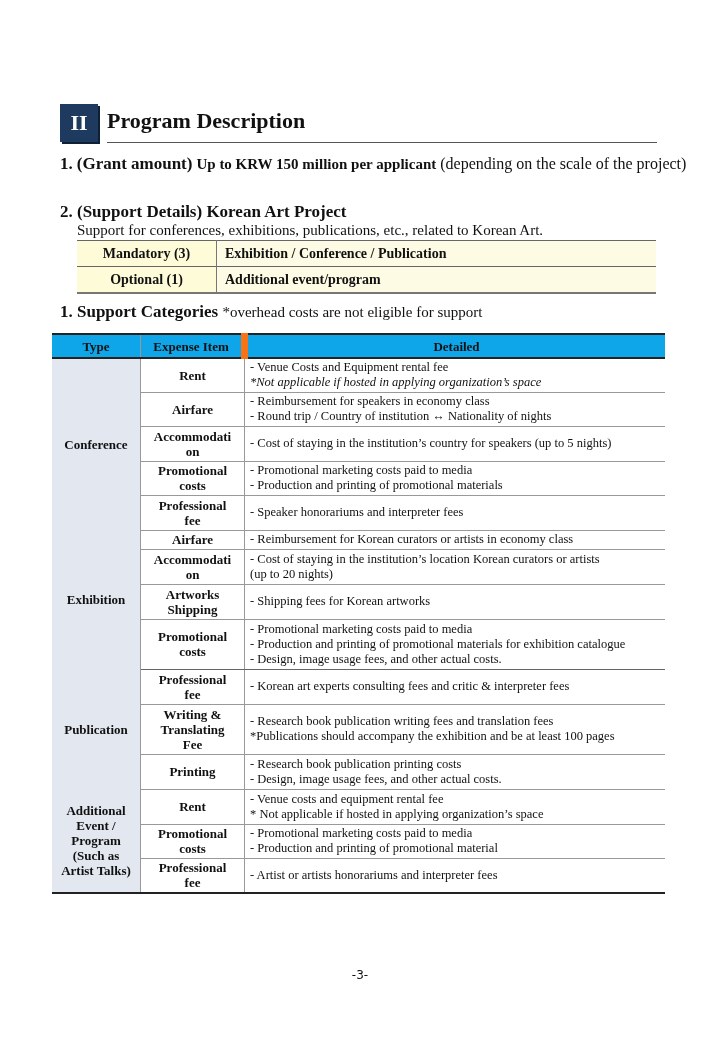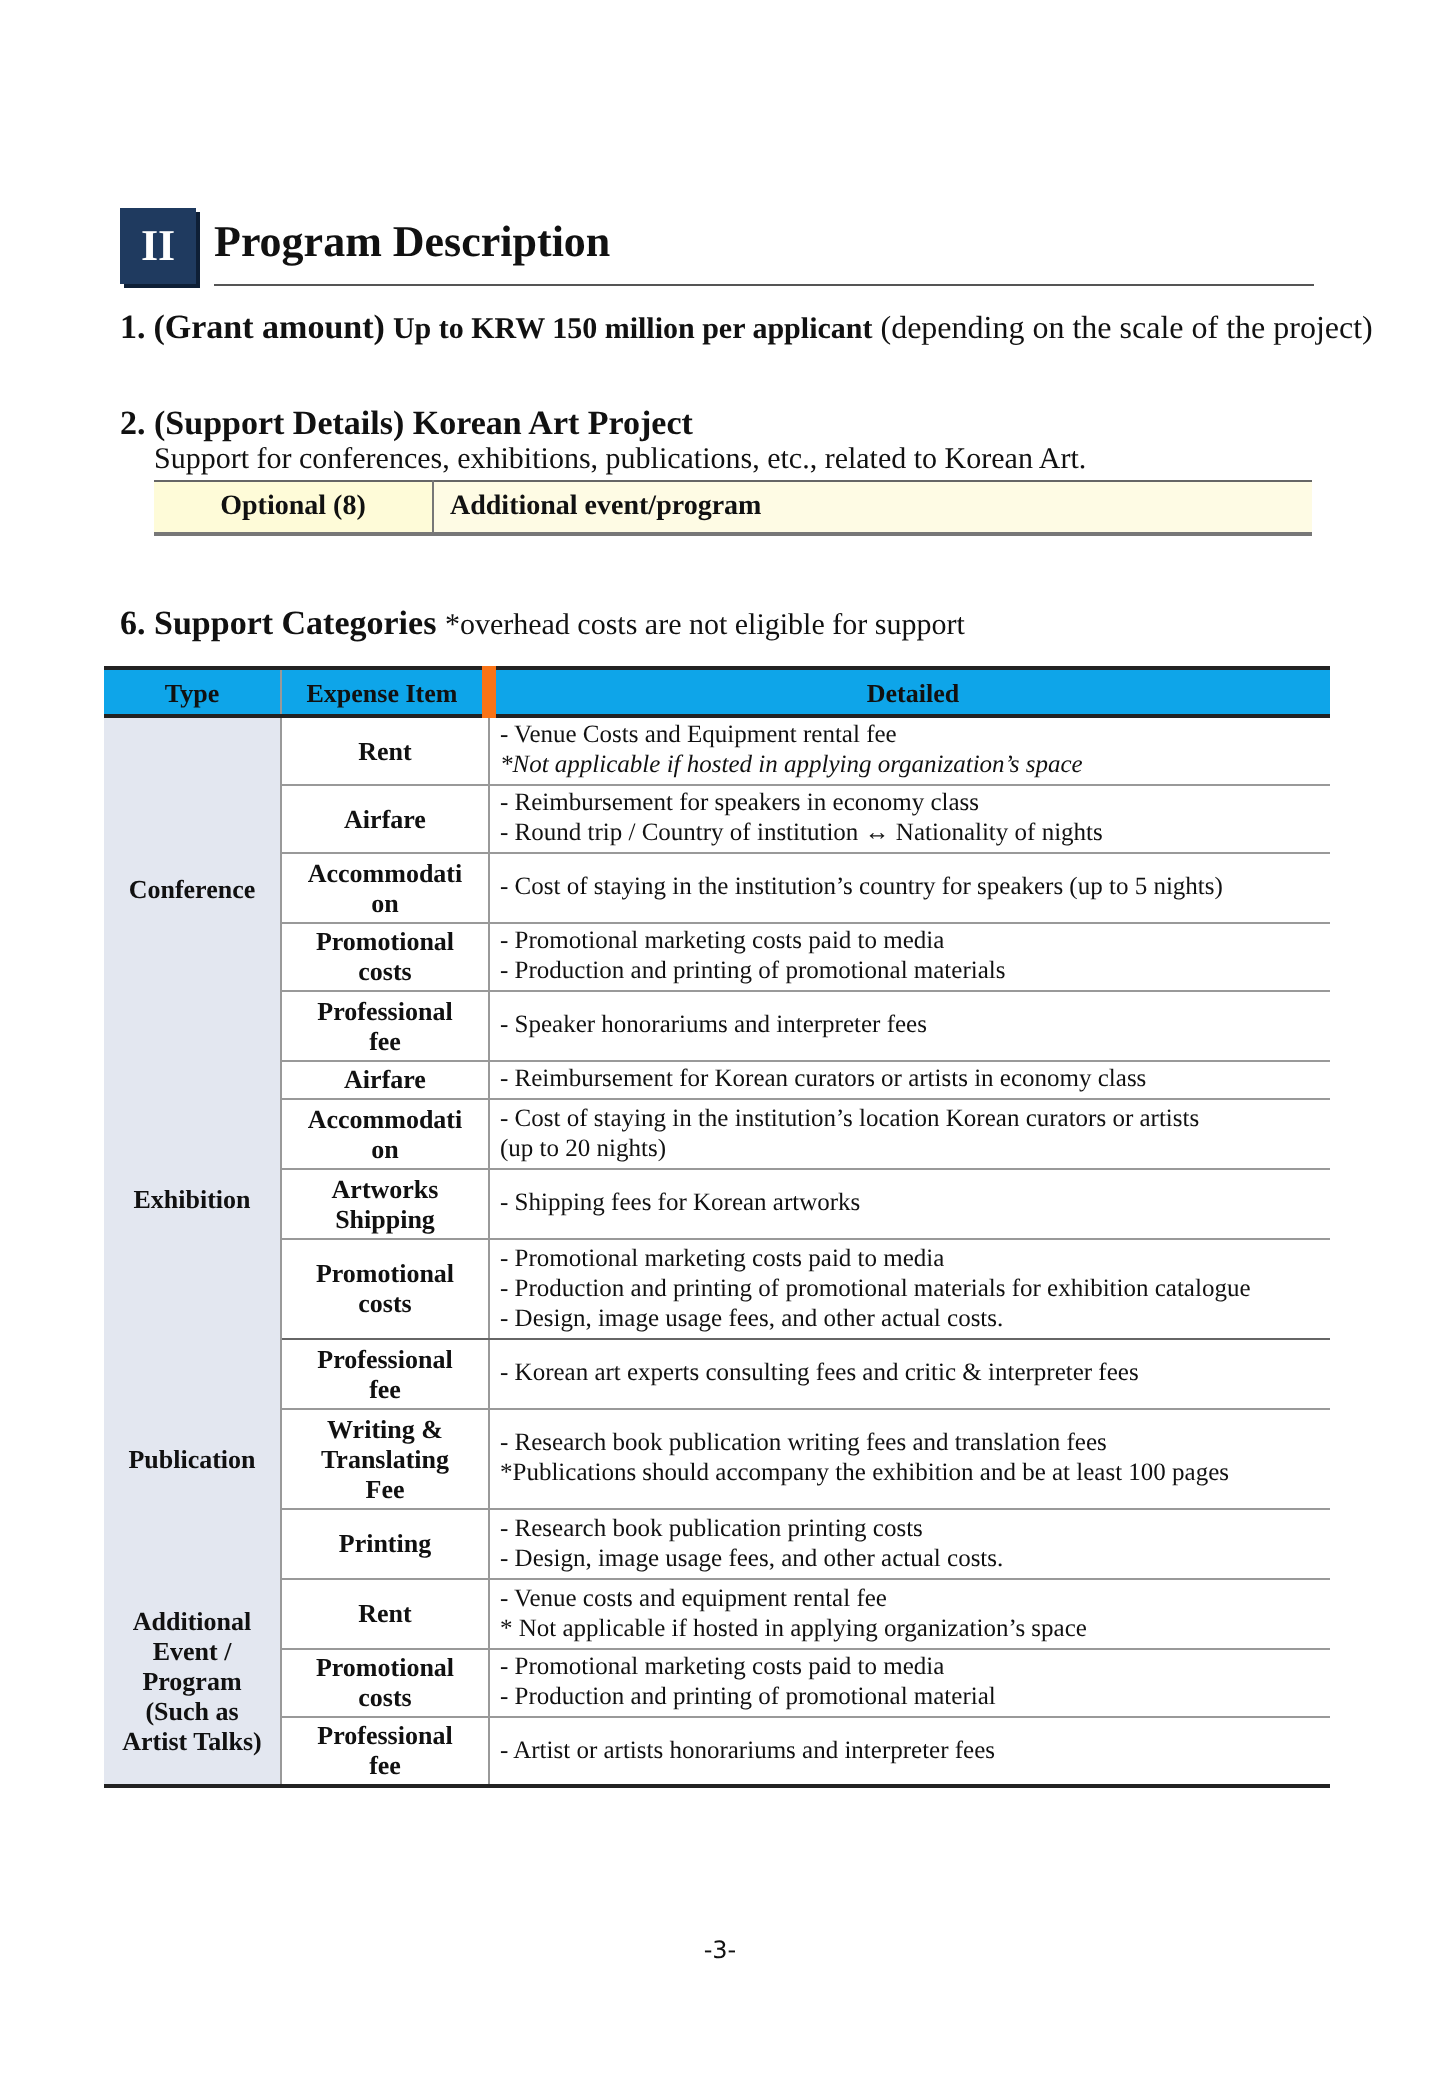--- a/index.html
+++ b/index.html
@@ -62,29 +62,33 @@
     <span class="big">(Grant amount)</span>
     <span class="b" style="font-size:15px">Up to KRW 150 million per applicant</span>
     <span>(depending on the scale of the project)</span>
   </div>
 
   <div class="h2">2. (Support Details) Korean Art Project</div>
   <div class="h2-sub">Support for conferences, exhibitions, publications, etc., related to Korean Art.</div>
 
   <table class="support-table">
     <tbody>
+        <tr>
+      <td class="lbl">Mandatory (3)</td>
+      <td class="val">Exhibition / Conference / Publication</td>
+    </tr>
     <tr>
-      <td class="lbl">Optional (8)</td>
+      <td class="lbl">Optional (1)</td>
       <td class="val">Additional event/program</td>
     </tr>
   </tbody>
     </table>
 
   <div class="h3">
-    <span class="b">6. Support Categories</span>
+    <span class="b">1. Support Categories</span>
     <span class="n">*overhead costs are not eligible for support</span>
   </div>
 
   <table class="cat-table">
     <thead>
       <tr>
         <th class="c1">Type</th>
         <th class="c2">Expense Item</th>
         <th>Detailed</th>
       </tr>

